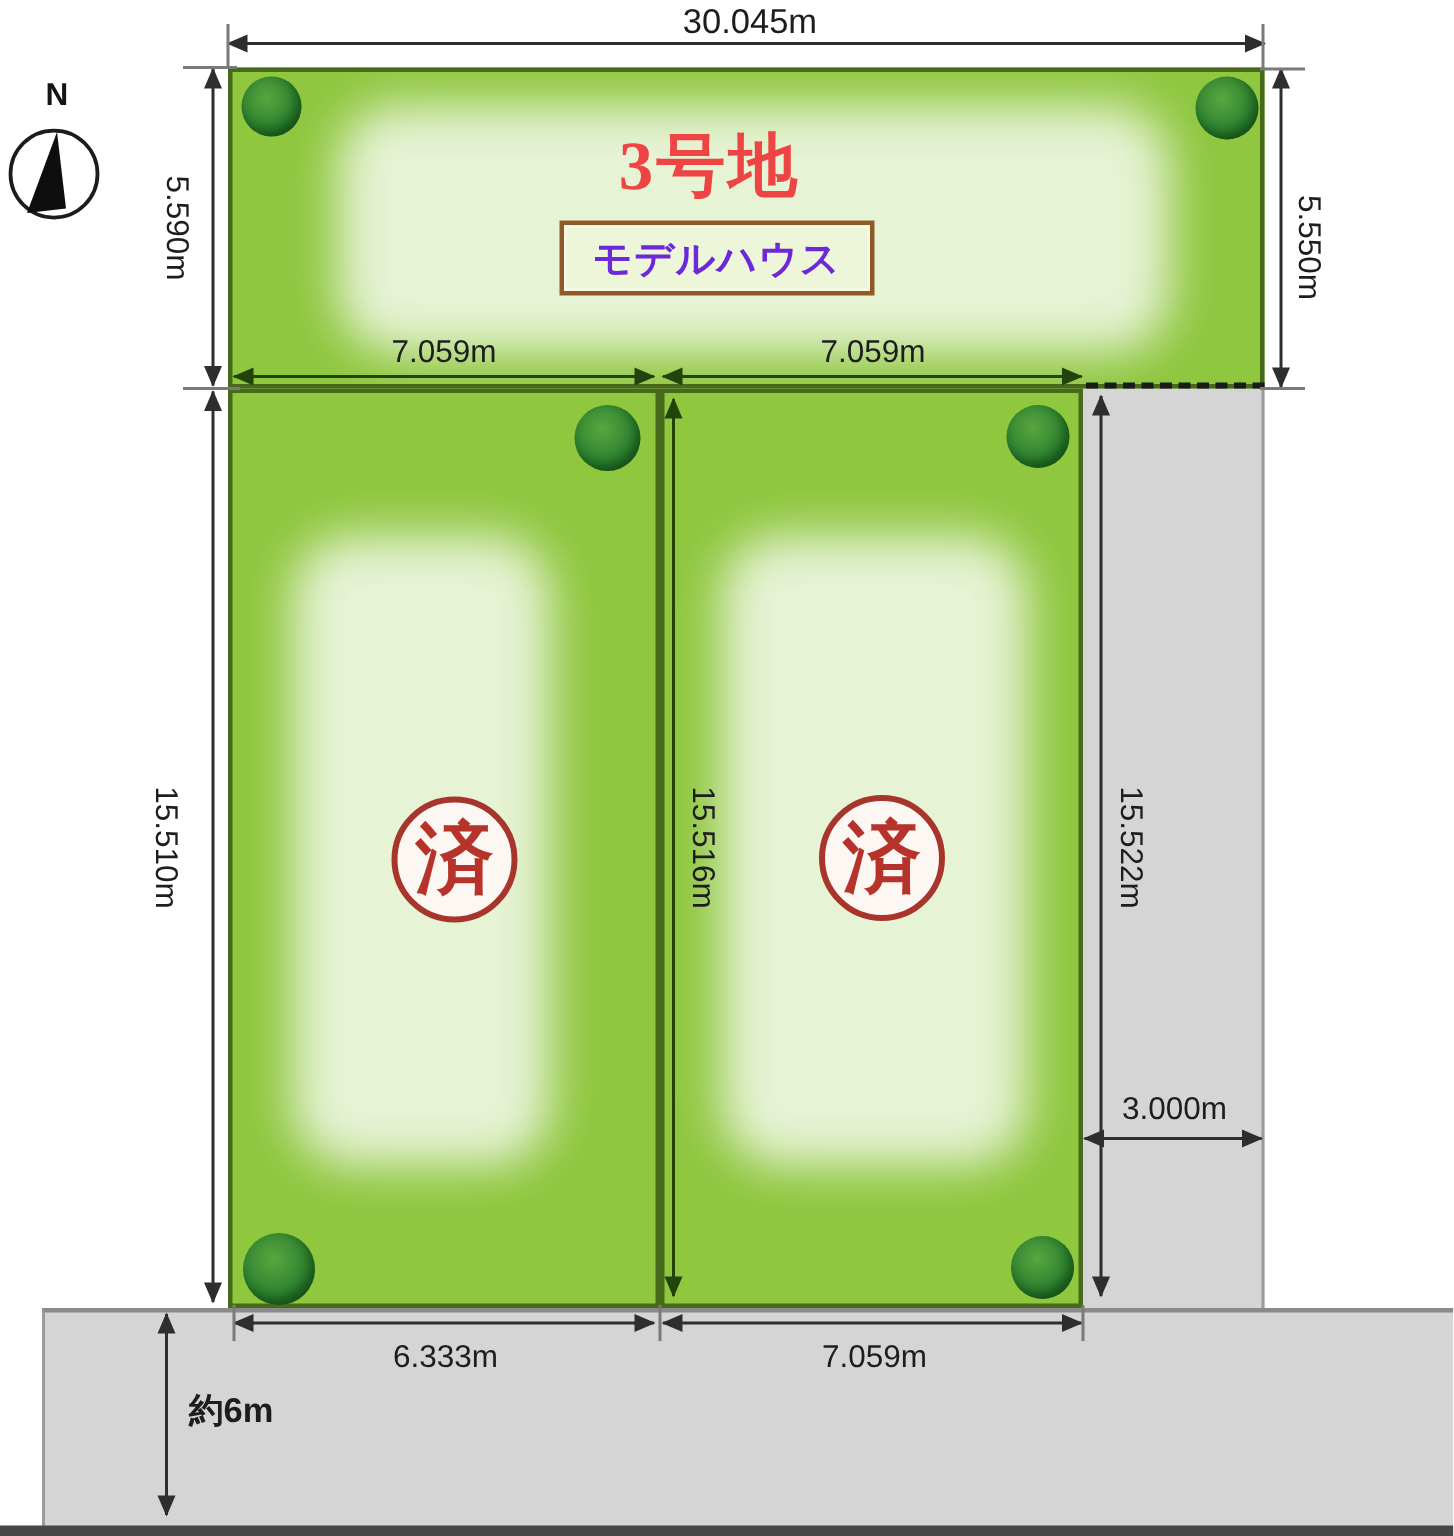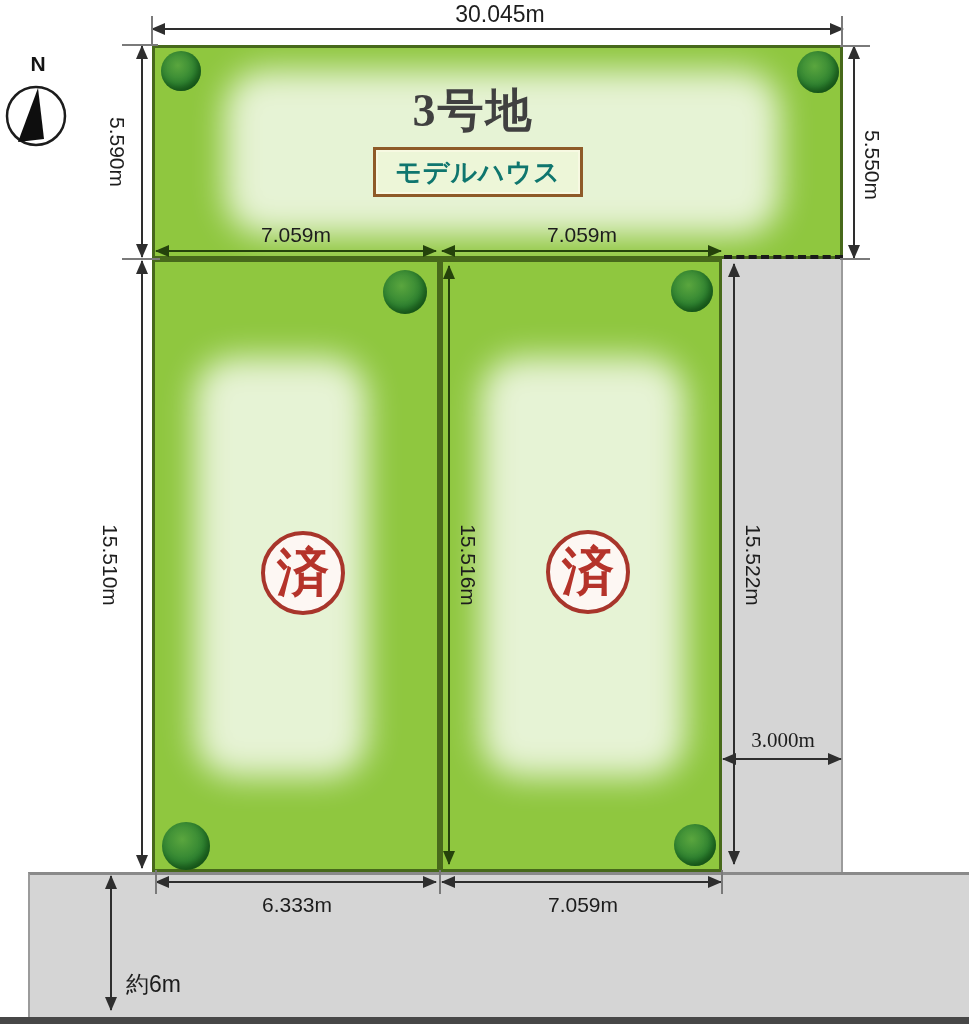--- a/index.html
+++ b/index.html
@@ -24,25 +24,25 @@
   .lot3 .glow{left:70px;top:22px;width:555px;height:165px;}
   .lotA .glow{left:40px;top:95px;width:172px;height:420px;}
   .lotB .glow{left:38px;top:95px;width:204px;height:420px;}
   
   .tree{position:absolute;border-radius:50%;
     background:radial-gradient(circle at 42% 36%, #5aa63e 0%, #2f8331 55%, #1e6424 88%);
     box-shadow:inset -3px -4px 7px rgba(0,45,0,0.45);}
   
   .lot3-title{position:absolute;left:343px;top:84px;width:260px;height:54px;
     font-family:"Liberation Serif","DejaVu Serif",serif;font-weight:bold;font-size:46px;
-    line-height:54px;text-align:center;color:#404040;letter-spacing:2px;}
+    line-height:54px;text-align:center;color:#ef4444;letter-spacing:2px;}
   .model-tag{position:absolute;left:373px;top:147px;width:210px;height:50px;box-sizing:border-box;
     border:3px solid #8e5a28;box-shadow:inset 0 0 0 2px rgba(255,252,235,0.55);
     background:rgba(243,248,219,0.55);
-    color:#0f766e;font-weight:bold;font-size:26px;line-height:44px;text-align:center;letter-spacing:1px;}
+    color:#6d28d9;font-weight:bold;font-size:26px;line-height:44px;text-align:center;letter-spacing:1px;}
   .stamp{position:absolute;width:84px;height:84px;border-radius:50%;box-sizing:border-box;
     background:#fdf7f3;border:4px solid #a8352b;
     display:flex;align-items:center;justify-content:center;
     font-family:"Liberation Serif","DejaVu Serif",serif;font-weight:bold;font-size:52px;color:#b5332a;}
   .stampL{left:261px;top:531px;}
   .stampR{left:546px;top:530px;}
   
   .dim-h{position:absolute;height:2px;background:currentColor;color:#2e2e2e;}
   .dim-h::before{content:"";position:absolute;left:-1px;top:50%;transform:translateY(-50%);
     width:0;height:0;border-top:6px solid transparent;border-bottom:6px solid transparent;border-right:14px solid currentColor;}
@@ -121,24 +121,24 @@
   <div class="tick" style="left:721px;top:870px;width:2px;height:24px;"></div>
 
   <div class="dlabel big" style="left:420px;top:2px;width:160px;">30.045m</div>
   <div class="dlabel rot90" style="left:57px;top:140px;width:120px;">5.590m</div>
   <div class="dlabel rot90" style="left:812px;top:153px;width:120px;">5.550m</div>
   <div class="dlabel" style="left:226px;top:223px;width:140px;">7.059m</div>
   <div class="dlabel" style="left:512px;top:223px;width:140px;">7.059m</div>
   <div class="dlabel rot90" style="left:40px;top:553px;width:140px;">15.510m</div>
   <div class="dlabel rot90" style="left:398px;top:553px;width:140px;">15.516m</div>
   <div class="dlabel rot90" style="left:683px;top:553px;width:140px;">15.522m</div>
-  <div class="dlabel" style="left:713px;top:728px;width:140px;font-family:Liberation Serif, serif;">3.000m</div>
+  <div class="dlabel" style="left:713px;top:728px;width:140px;">3.000m</div>
   <div class="dlabel" style="left:227px;top:893px;width:140px;">6.333m</div>
   <div class="dlabel" style="left:513px;top:893px;width:140px;">7.059m</div>
-  <div class="dlabel big" style="left:126px;top:972px;width:90px;text-align:left;">約6m</div>
+  <div class="dlabel big" style="left:126px;top:928px;width:90px;text-align:left;font-weight:bold;">約6m</div>
 
   <div class="compass-n">N</div>
   <svg class="compass-svg" width="64" height="64" viewBox="0 0 64 64">
     <circle cx="32" cy="32" r="29" fill="#ffffff" stroke="#1c1c1c" stroke-width="2.5"></circle>
     <polygon points="34,4 14,58 40,55" fill="#0e0e0e"></polygon>
   </svg>
 
 </div>
 
 </body></html>

